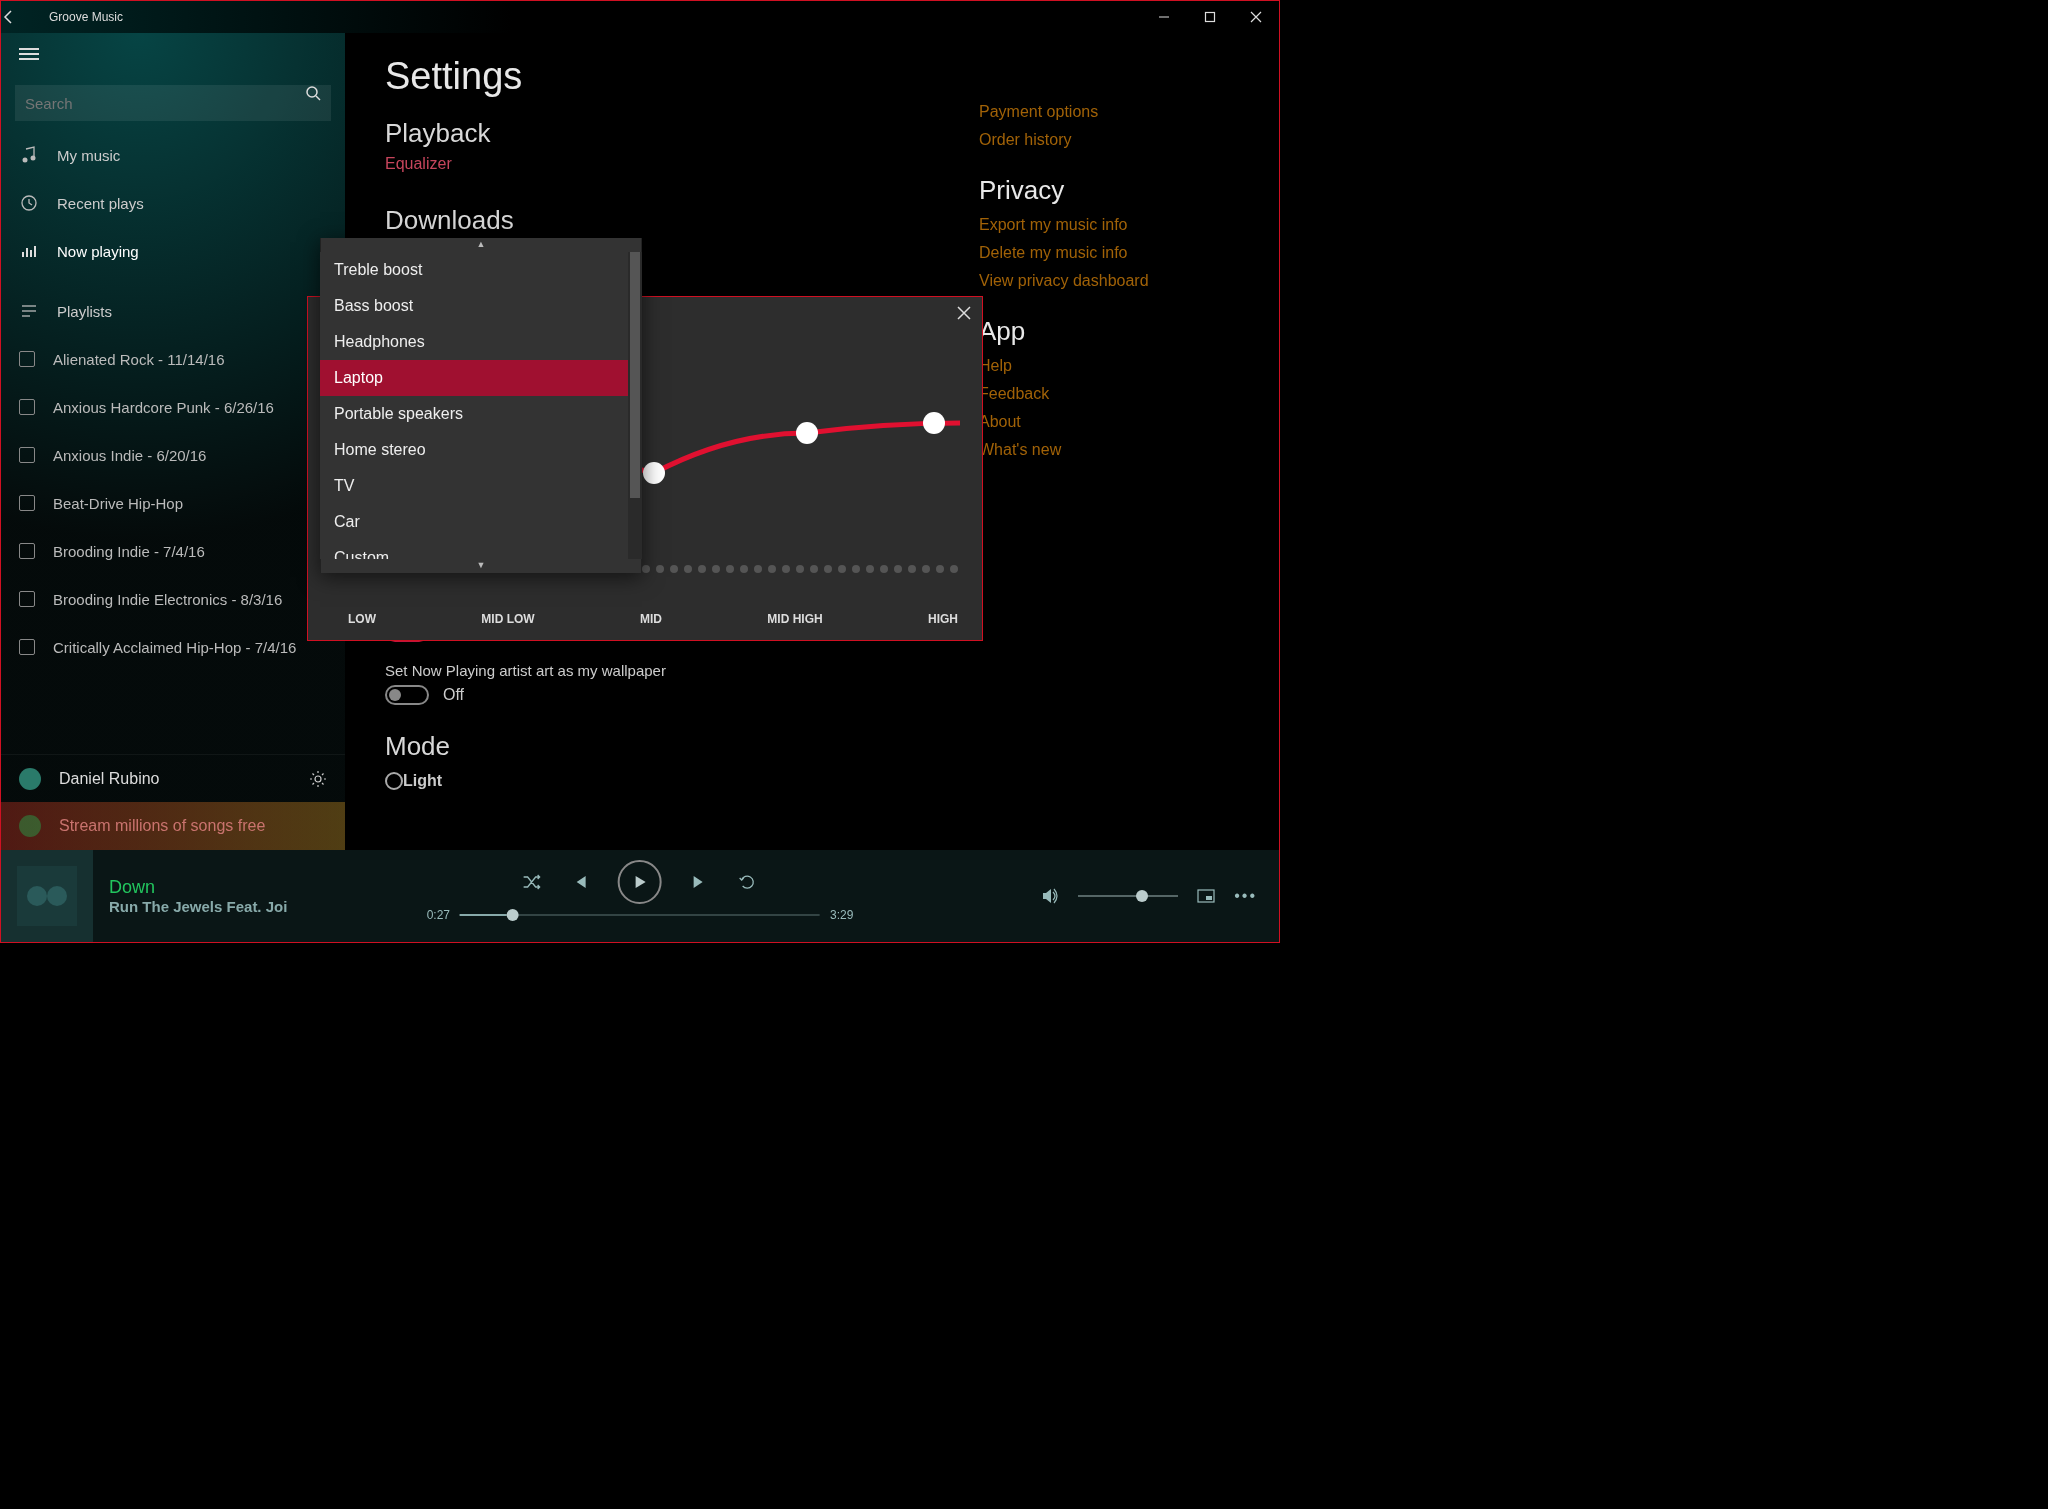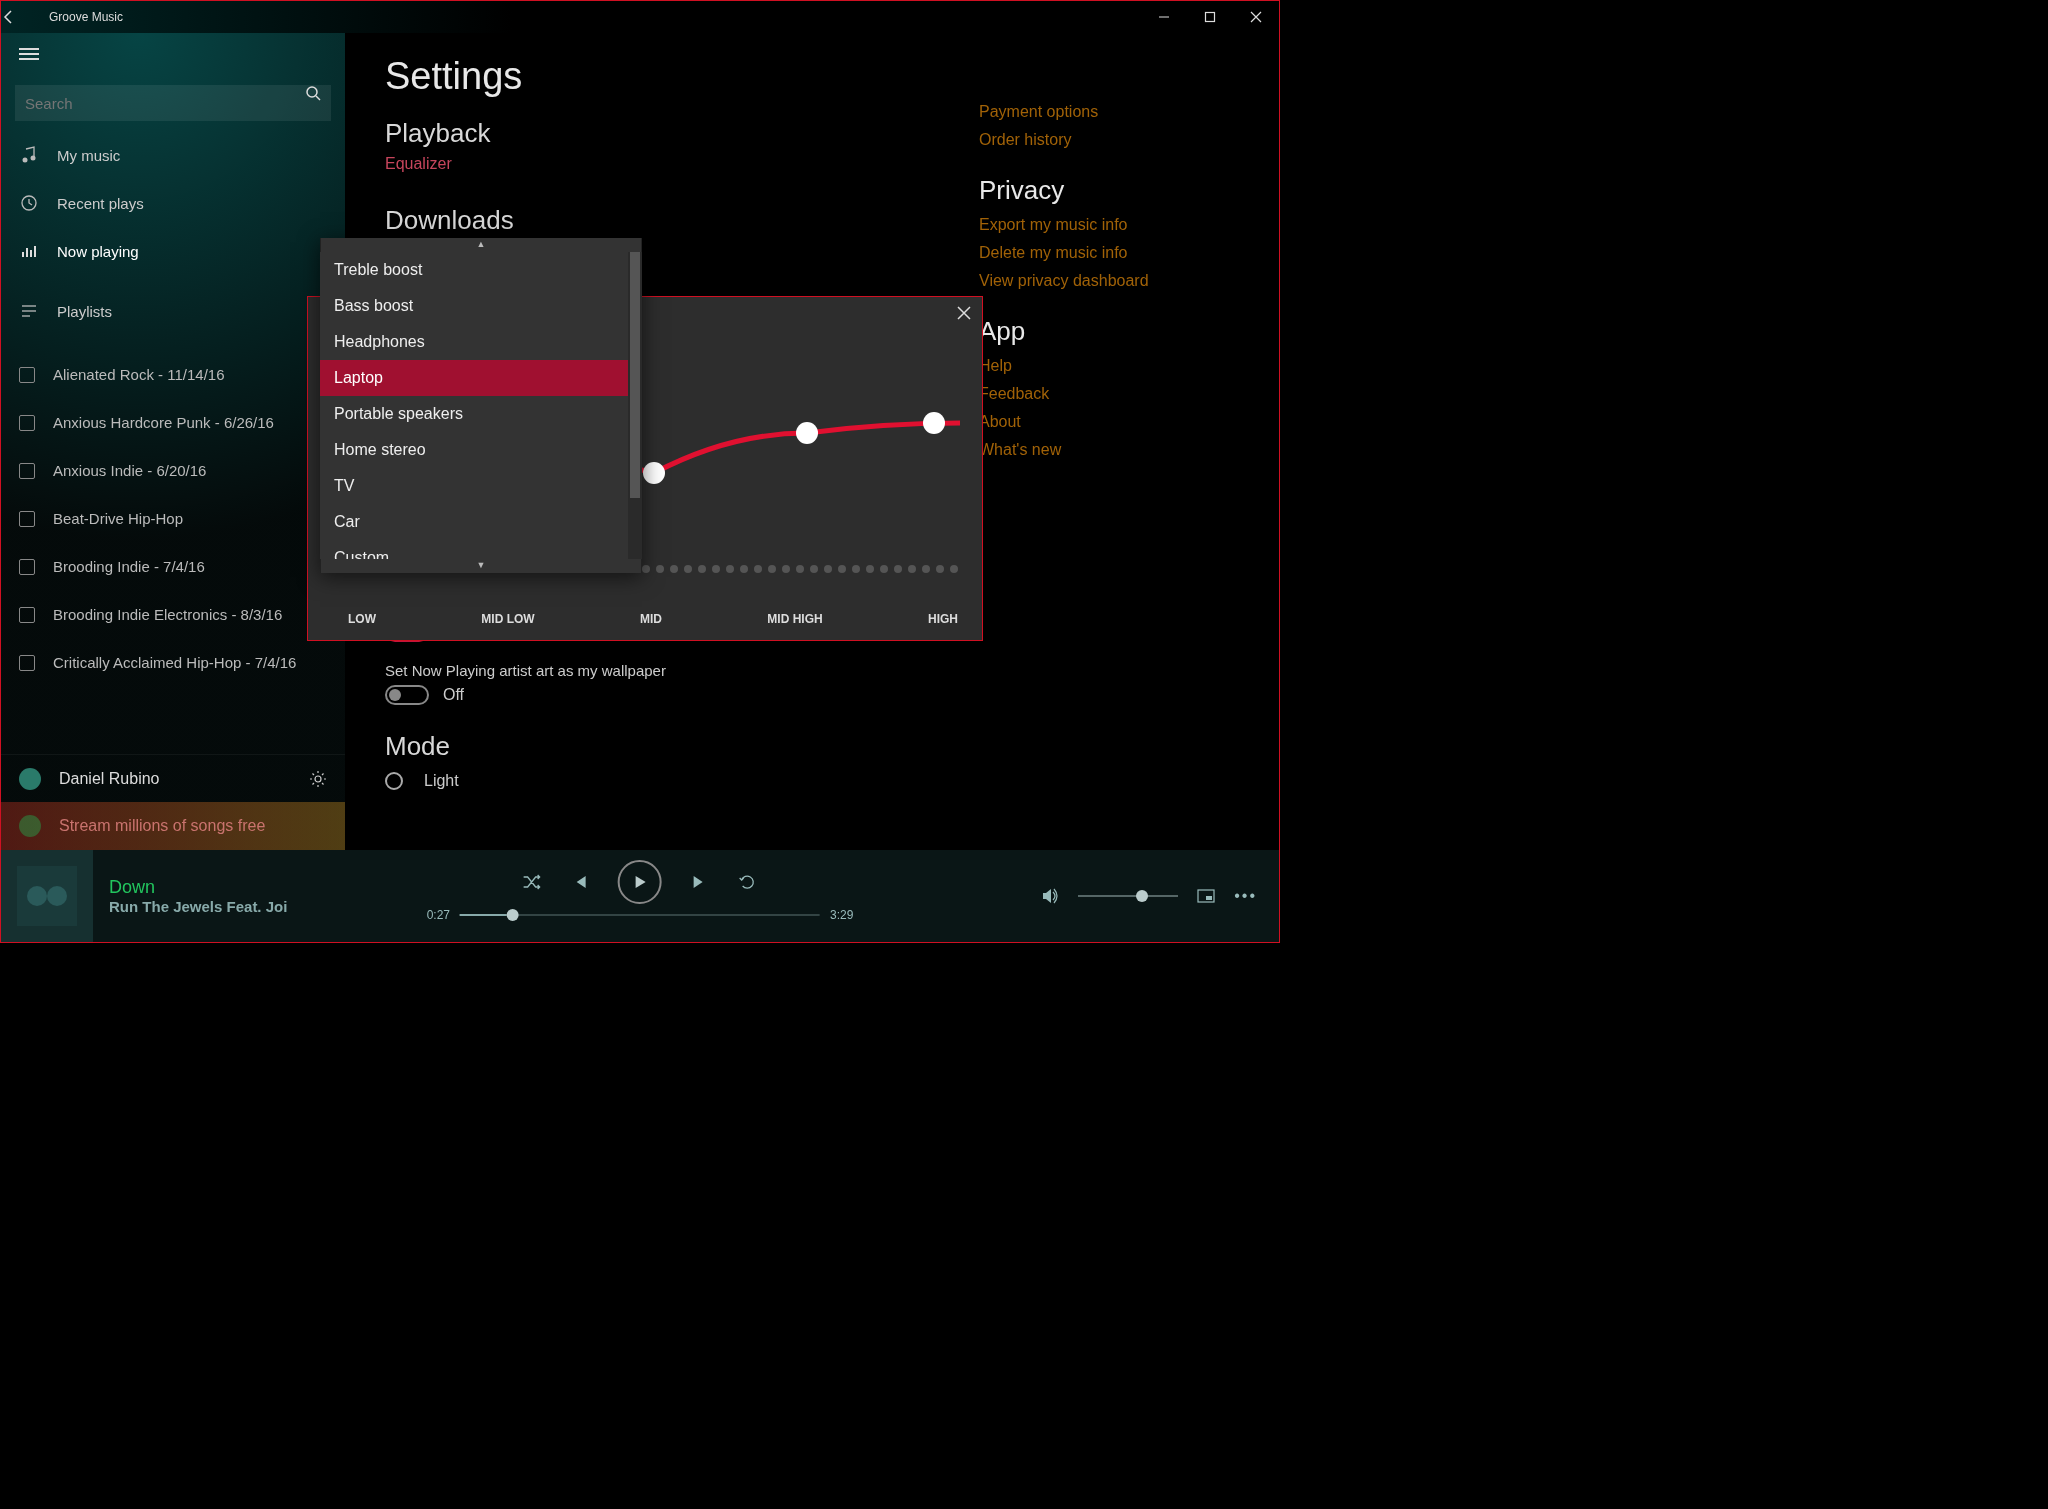--- a/index.html
+++ b/index.html
@@ -30,21 +30,21 @@
   }
   .hamburger { padding: 12px 18px; color:#ddd; cursor:pointer; }
   .hamburger-lines { display:inline-block; width:20px; }
   .hamburger-lines span { display:block; height:2px; background:#ddd; margin:3px 0; }
   .searchbox { margin: 6px 14px 10px 14px; height: 36px; background: rgba(255,255,255,0.08); display:flex; padding:0 10px; color:#aaa; cursor:text; }
   .searchbox input { flex:1; background:transparent; border:none; outline:none; color:#ddd; font-size:15px; }
   .searchbox .sicon { color:#ddd; }
   .navitem { display:flex; align-items:center; height:48px; padding:0 18px; color:#ccc; font-size:15px; cursor:pointer; gap:18px; }
   .navitem .icn { width:20px; display:inline-flex; align-items:center; justify-content:center; color:#bbb; }
   .navitem.selected { color:#fff; }
-  .plitem { display:flex; align-items:flex-end; height:48px; padding:0 18px; color:#bbb; font-size:15px; cursor:pointer; gap:18px; }
+  .plitem { display:flex; align-items:center; height:48px; padding:0 18px; color:#bbb; font-size:15px; cursor:pointer; gap:18px; }
   .plitem .sq { width:16px; height:16px; border:1px solid #888; border-radius:2px; display:inline-block; }
   .sidebar-bottom { position:absolute; bottom:0; left:0; right:0; }
   .userrow { display:flex; align-items:center; height:48px; padding:0 18px; color:#ddd; gap:18px; border-top:1px solid rgba(255,255,255,0.05); }
   .userrow .avatar { width:22px; height:22px; border-radius:50%; background:#2a7a6a; }
   .userrow .gear { margin-left:auto; color:#ccc; cursor:pointer; }
   .promo { display:flex; align-items:center; height:48px; padding:0 18px; gap:18px; background: linear-gradient(90deg, rgba(255,60,40,0.3), rgba(255,180,40,0.3)); color:#c9736e; }
   .promo .spot { width:22px; height:22px; border-radius:50%; background:#1db954; opacity:0.4; }
   
   .main {
     position:absolute; left:344px; right:0; top:32px; bottom:92px;
@@ -55,21 +55,21 @@
   .link { color:#c7455c; font-size:16px; margin-top:6px; display:block; cursor:pointer; }
   .rightcol { position:absolute; right:40px; top:60px; width:260px; }
   .rightcol .rlink { color:#a16207; font-size:16px; margin:10px 0; cursor:pointer; }
   .rightcol .rhead { color:#e8e8e8; font-size:26px; margin:26px 0 6px 0; }
   .toggle { display:inline-flex; align-items:center; gap:14px; margin-top:6px; }
   .toggle .track { width:44px; height:20px; border-radius:10px; position:relative; }
   .toggle.on .track { background:#c2143c; }
   .toggle.on .knob { position:absolute; right:2px; top:2px; width:16px; height:16px; border-radius:50%; background:#fff; }
   .toggle.off .track { border:2px solid #888; }
   .toggle.off .knob { position:absolute; left:2px; top:2px; width:12px; height:12px; border-radius:50%; background:#888; }
-  .radio-row { display:flex; align-items:center; gap:21px; margin-top:10px; }
+  .radio-row { display:flex; align-items:center; gap:0; margin-top:10px;font-weight:bold; }
   .radio-row .r { width:18px; height:18px; border:2px solid #aaa; border-radius:50%; }
   
   .eqmodal { position:absolute; left:306px; top:295px; width:676px; height:345px; background:#2d2d2d; border:1px solid #d01022; }
   .eqmodal .close { position:absolute; right:10px; top:8px; color:#ddd; font-size:18px; cursor:pointer; }
   .eq-graph { position:absolute; left:40px; right:24px; top:36px; height:240px; }
   .eq-dots { position:absolute; bottom:0; left:0; right:0; display:flex; justify-content:space-between; }
   .eq-dots span { width:8px; height:8px; border-radius:50%; background:#555; display:inline-block; }
   .eq-labels { position:absolute; left:40px; right:24px; bottom:14px; display:flex; justify-content:space-between; color:#ddd; font-size:12px; font-weight:600; }
   .eq-path { stroke:#e01030; stroke-width:5; fill:none; }
   .eq-knob { fill:#fff; }

